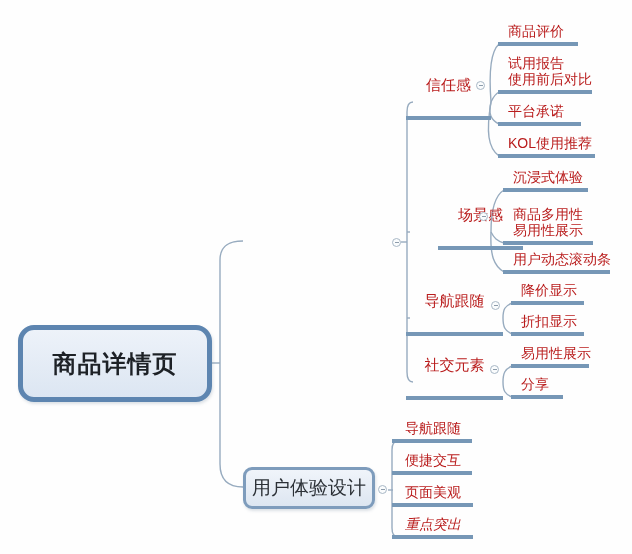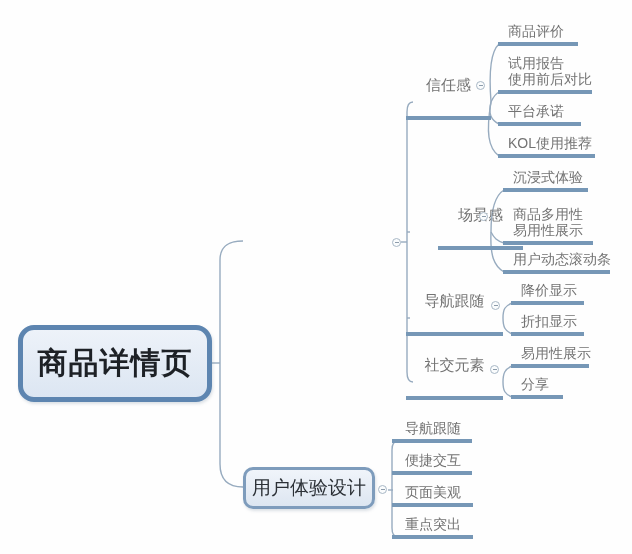--- a/index.html
+++ b/index.html
@@ -16,29 +16,29 @@
     position:absolute; box-sizing:border-box;
     display:flex; align-items:center; justify-content:center;
     background:linear-gradient(180deg,#f0f4fa 0%,#dde6f1 100%);
     border:3px solid #7e9cbc; border-radius:10px;
     box-shadow:1px 2px 3px rgba(120,140,160,0.25);
     white-space:nowrap;
   }
   .node.root {
     border:5px solid #5d85b0; border-radius:16px;
     background:linear-gradient(180deg,#edf2f9 0%,#dce6f2 100%);
-    font-size:30px; font-weight:bold; letter-spacing:1px; color:#1d2126;
+    font-size:24px; font-weight:bold; letter-spacing:1px; color:#1d2126;
   }
   .node.l2 { font-size:19px; color:#2b3036; }
 
   
   .l3, .leaf {
     position:absolute; box-sizing:border-box;
     border-bottom:4px solid #7697b6;
-    white-space:nowrap; color:#737373;
+    white-space:nowrap; color:#b91c1c;
   }
   .l3 { font-size:15px; line-height:17px; text-align:center; padding-bottom:23px; }
   .leaf { font-size:14px; line-height:16px; padding:0 0 3px 10px; }
   .leaf.bl { padding-left:13px; }
 
   
   .collapse {
     position:absolute; width:9px; height:9px; box-sizing:border-box;
     border:1px solid #a9b8c6; border-radius:50%; background:#fafcfd;
   }
@@ -82,21 +82,21 @@
       <path d="M398,441 Q392,441 392,450 L392,528 Q392,537 398,537"></path>
       <path d="M392,473 H395"></path>
       <path d="M392,505 H395"></path>
     </g>
   </svg>
 
   <div class="node root" style="left:18px; top:325px; width:194px; height:77px;">
     <span>商品详情页</span>
   </div>
 
-  <div class="node l2" style="left:243px; top:467px; width:132px; height:42px;">
+  <div class="node l2" style="left:243px; top:467px; width:132px; height:42px;border-radius:9px;">
     <span>用户体验设计</span>
   </div>
 
   <div class="l3" style="left:406px; top:76px;  width:85px;">信任感</div>
   <div class="l3" style="left:406px; top:206px; width:85px;margin-left:32px;">场景感</div>
   <div class="l3" style="left:406px; top:292px; width:97px;">导航跟随</div>
   <div class="l3" style="left:406px; top:356px; width:97px;">社交元素</div>
 
   <div class="leaf" style="left:498px; top:23px;  width:80px;">商品评价</div>
   <div class="leaf" style="left:498px; top:55px;  width:94px;">
@@ -115,21 +115,21 @@
 
   <div class="leaf" style="left:511px; top:282px; width:73px;">降价显示</div>
   <div class="leaf" style="left:511px; top:313px; width:73px;">折扣显示</div>
 
   <div class="leaf" style="left:511px; top:345px; width:78px;">易用性展示</div>
   <div class="leaf" style="left:511px; top:376px; width:52px;">分享</div>
 
   <div class="leaf bl" style="left:392px; top:420px; width:80px;">导航跟随</div>
   <div class="leaf bl" style="left:392px; top:452px; width:80px;">便捷交互</div>
   <div class="leaf bl" style="left:392px; top:484px; width:81px;">页面美观</div>
-  <div class="leaf bl" style="left:392px; top:516px; width:81px;">重点突出</div>
+  <div class="leaf bl" style="left:392px; top:516px; width:81px;font-style:italic;">重点突出</div>
 
   <div class="collapse" style="left:392px; top:238px;"></div>
   <div class="collapse" style="left:378px; top:485px;"></div>
   <div class="collapse" style="left:476px; top:81px;"></div>
   <div class="collapse" style="left:479px; top:212px;"></div>
   <div class="collapse" style="left:491px; top:301px;"></div>
   <div class="collapse" style="left:490px; top:365px;"></div>
 
 </div>
 

